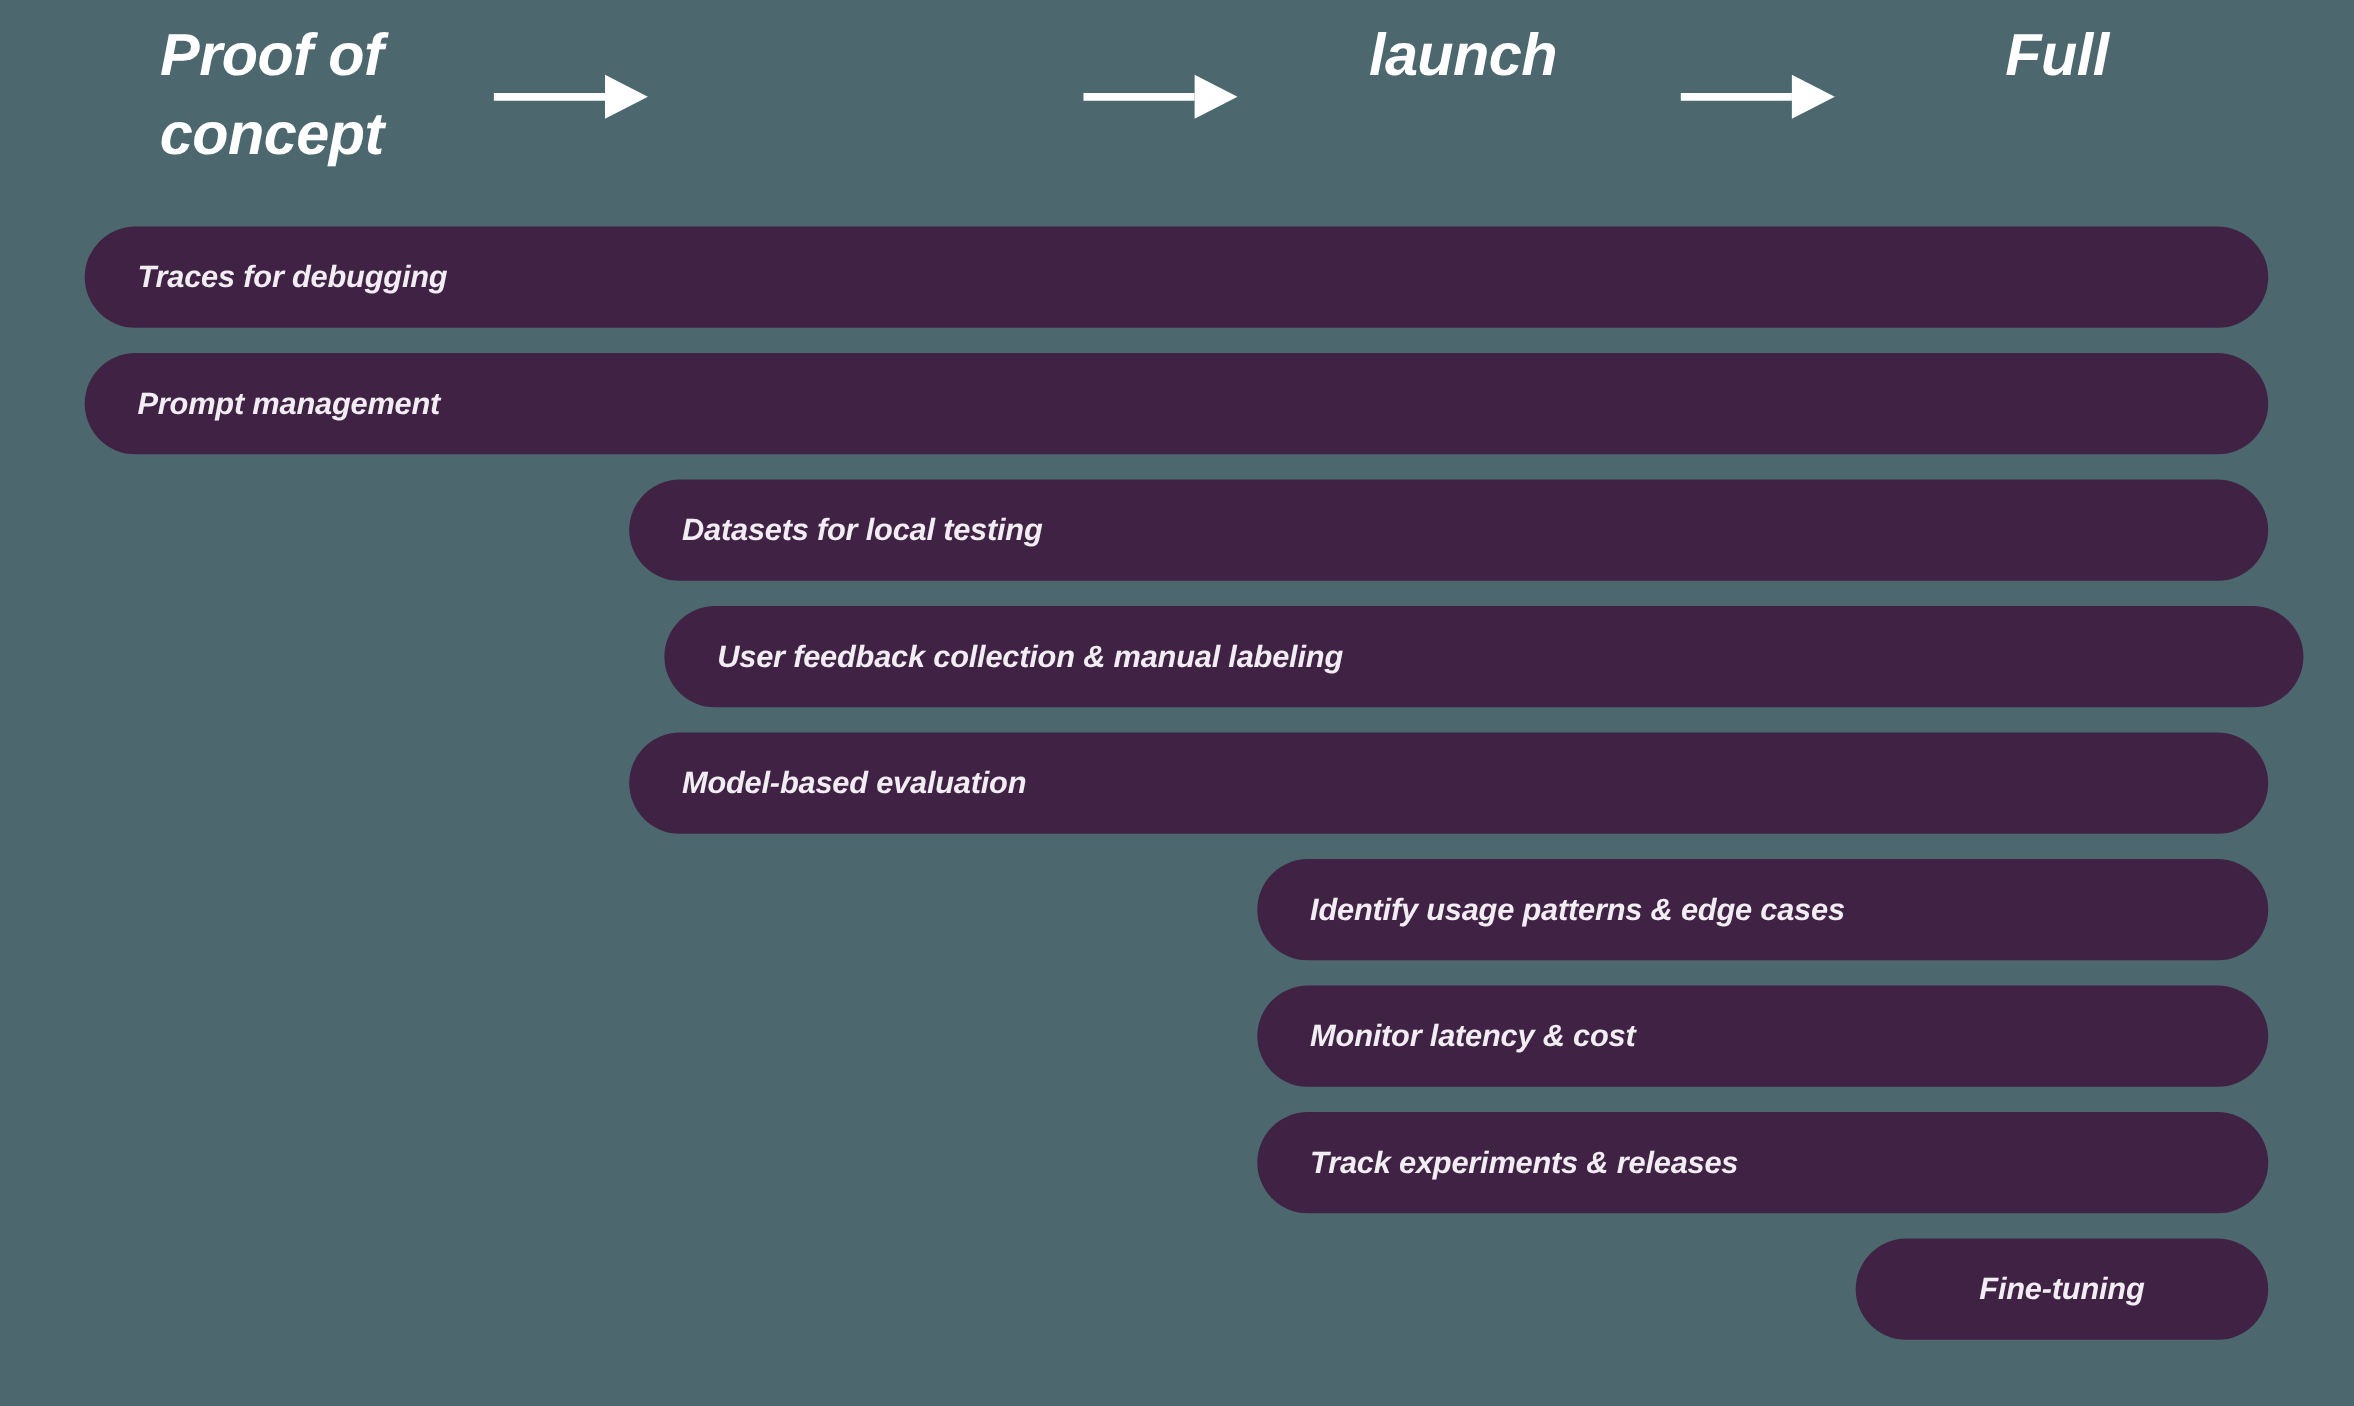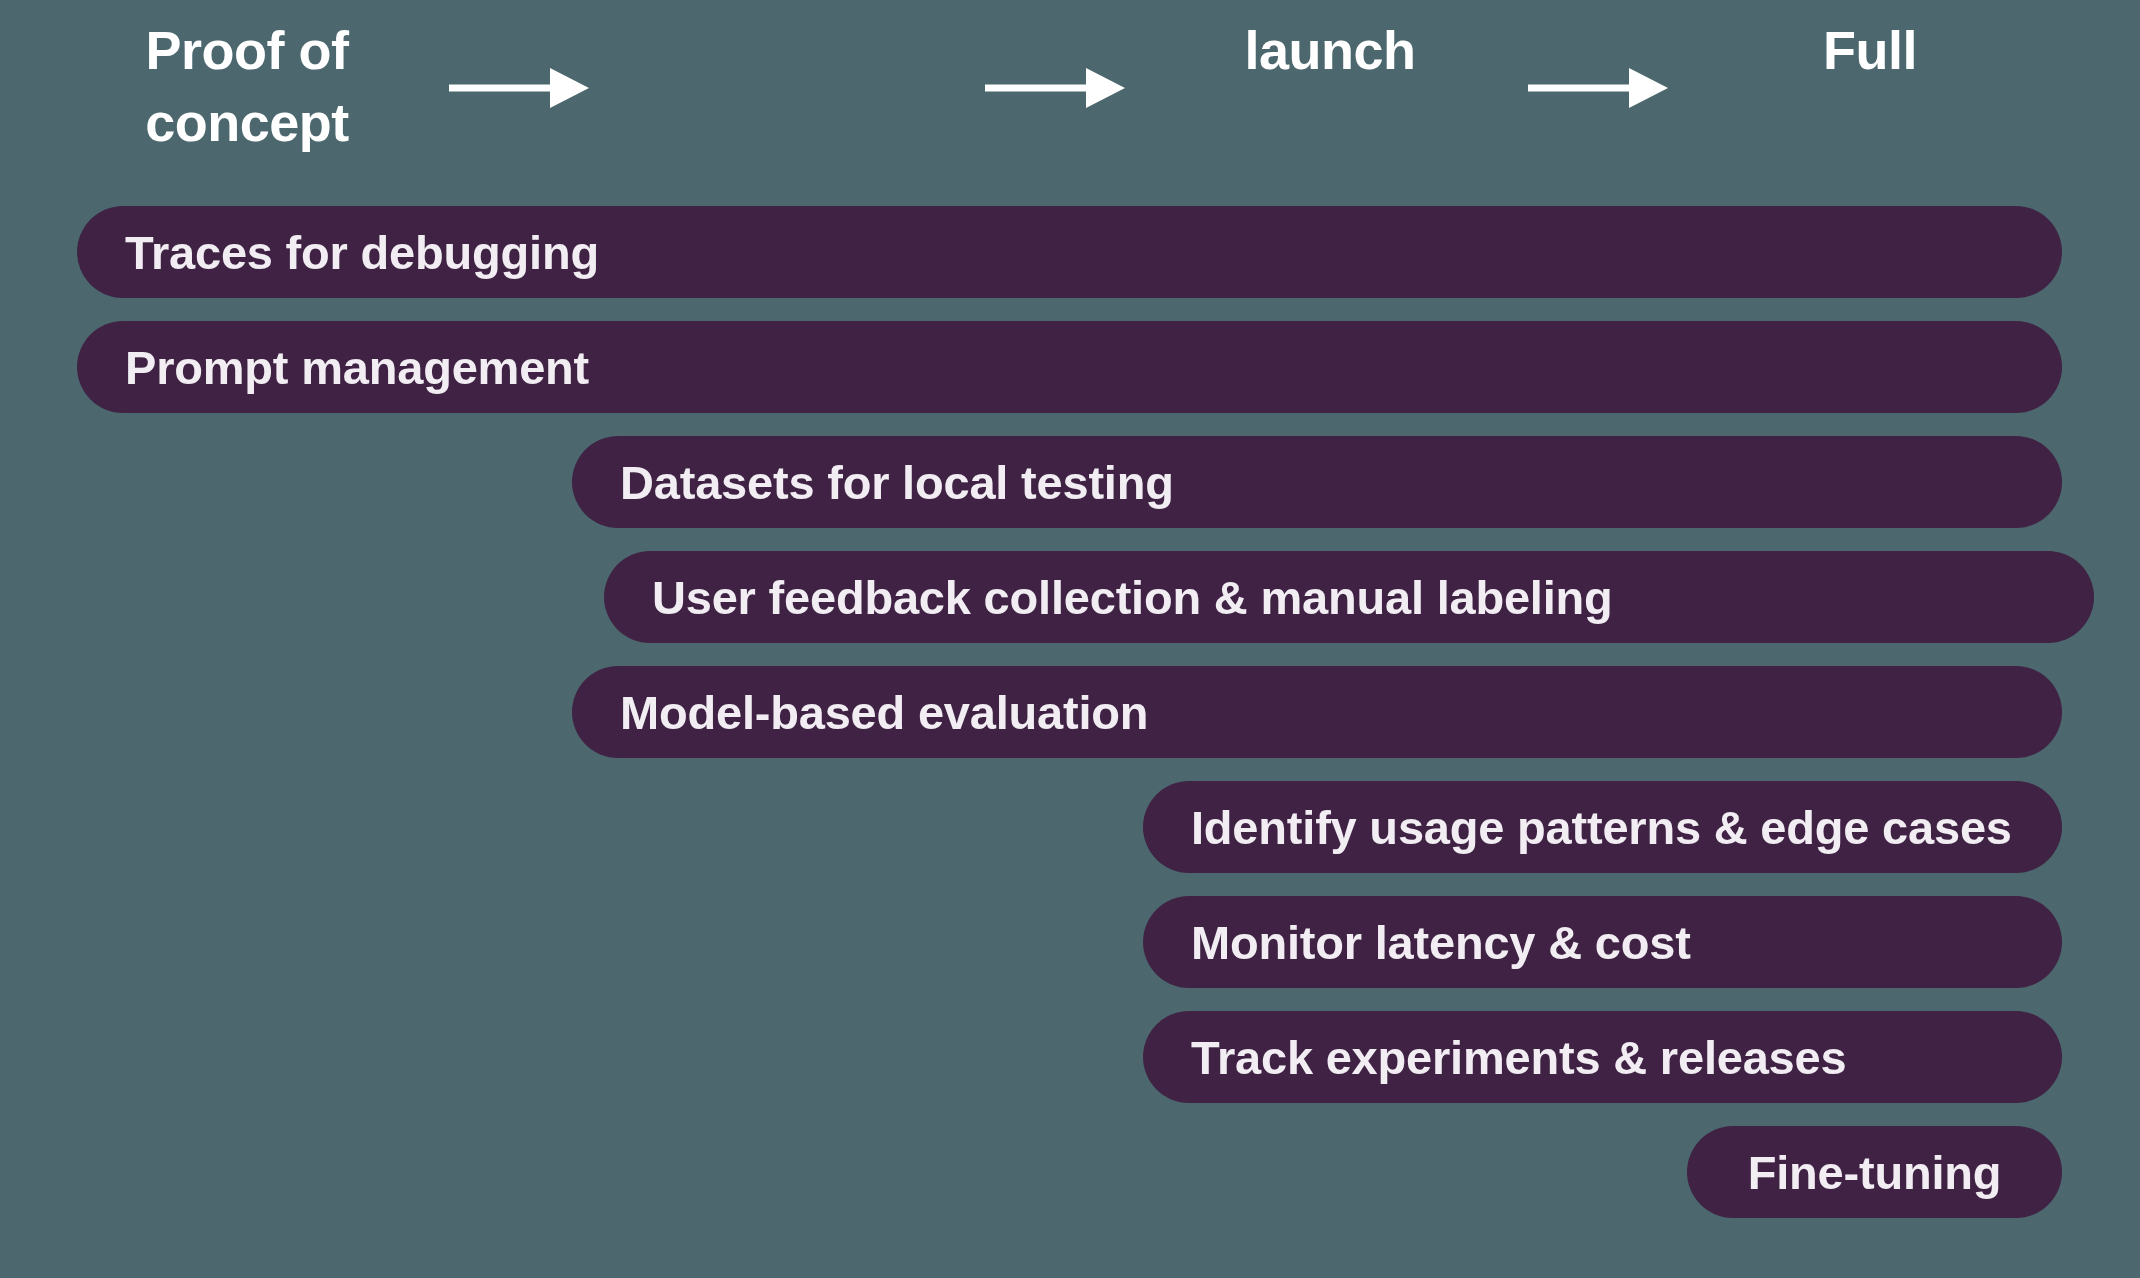--- a/index.html
+++ b/index.html
@@ -8,20 +8,21 @@
     --bar-text:#F1EDF2;
     --header-text:#FFFFFF;
   }
   html,body{margin:0;padding:0;background:var(--bg);}
   .canvas{
     position:relative;
     width:2140px;height:1278px;
     background:var(--bg);
     overflow:hidden;
     font-family:"Liberation Sans", sans-serif;
+    font-style:italic;
   }
   .stage{
     position:absolute;
     top:14px;
     width:440px;
     text-align:center;
     color:var(--header-text);
     font-size:54px;
     font-weight:bold;
     line-height:72px;
@@ -42,21 +43,21 @@
   .bar{
     position:absolute;
     height:92px;
     border-radius:46px;
     background:var(--bar);
     color:var(--bar-text);
     display:flex;
     align-items:center;
     box-sizing:border-box;
     padding:0 48px;
-    font-size:47px;
+    font-size:28px;
     font-weight:bold;
     letter-spacing:-0.2px;
     white-space:nowrap;
   }
   .bar.center{justify-content:center;}
 </style>
 </head>
 <body>
 
 <div class="canvas">

